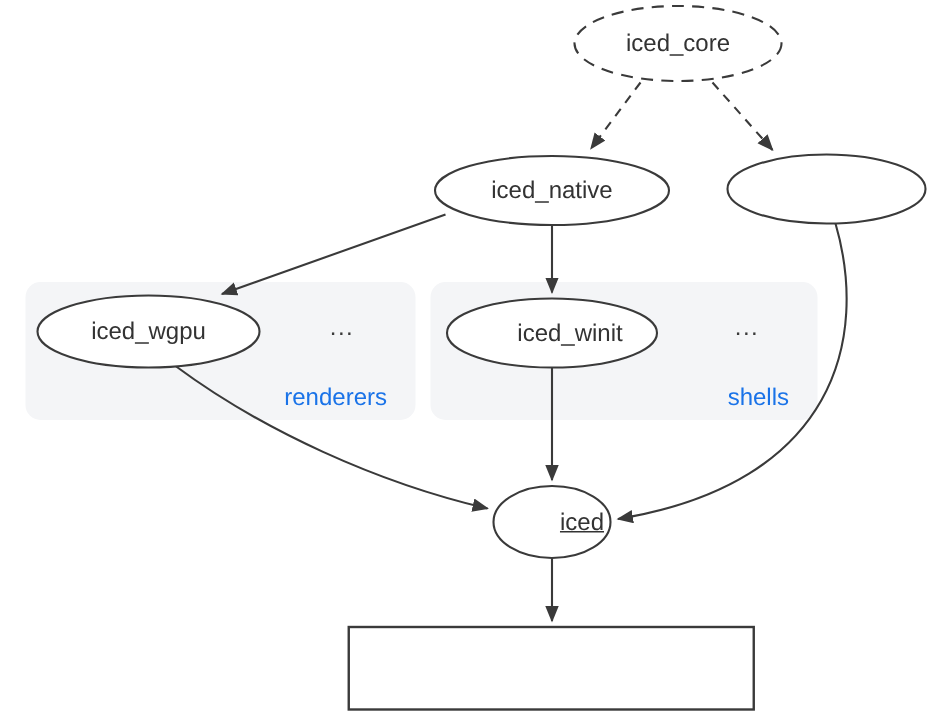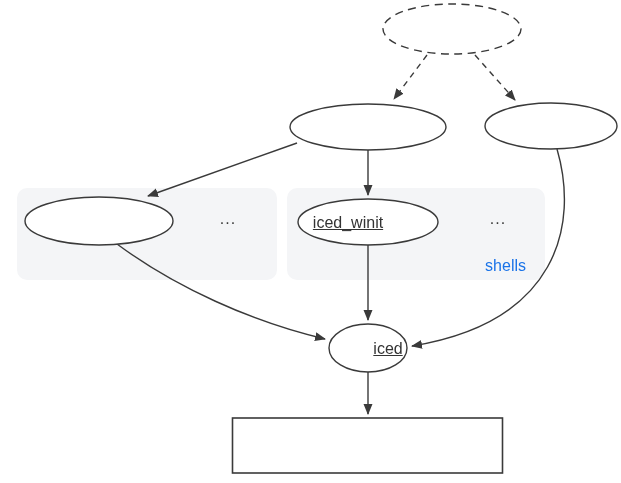--- a/index.html
+++ b/index.html
@@ -52,20 +52,21 @@
     font-size: 17px;
   }
 </style>
 </head>
 <body>
 
 <div class="canvas">
 
   <div class="group-box" style="left:17px; top:188px; width:260px; height:92px;">
     <span class="ellipsis">...</span>
+    <span class="group-label">renderers</span>
   </div>
 
   <div class="group-box" style="left:287px; top:188px; width:258px; height:92px;">
     <span class="ellipsis">...</span>
     <span class="group-label">shells</span>
   </div>
 
   <svg class="diagram-layer" width="621" height="483" viewBox="0 0 621 483">
     <defs>
       <marker id="arrow" markerWidth="12" markerHeight="10" refX="10" refY="4.5" orient="auto" markerUnits="userSpaceOnUse">
@@ -84,16 +85,19 @@
 
     <ellipse cx="452" cy="29" rx="69" ry="25" fill="#ffffff" stroke="#3a3a3a" stroke-width="1.4" stroke-dasharray="8 5.5"></ellipse>
     <ellipse cx="368" cy="127" rx="78" ry="23" fill="#ffffff" stroke="#3a3a3a" stroke-width="1.4"></ellipse>
     <ellipse cx="551" cy="126" rx="66" ry="23" fill="#ffffff" stroke="#3a3a3a" stroke-width="1.4"></ellipse>
     <ellipse cx="99" cy="221" rx="74" ry="24" fill="#ffffff" stroke="#3a3a3a" stroke-width="1.4"></ellipse>
     <ellipse cx="368" cy="222" rx="70" ry="23" fill="#ffffff" stroke="#3a3a3a" stroke-width="1.4"></ellipse>
     <ellipse cx="368" cy="348" rx="39" ry="24" fill="#ffffff" stroke="#3a3a3a" stroke-width="1.4"></ellipse>
     <rect x="232.5" y="418" width="270" height="55" fill="#ffffff" stroke="#3a3a3a" stroke-width="1.6"></rect>
   </svg>
 
-  <div class="node-label" style="left:348px; top:223px;text-decoration:underline;">iced_winit</div>
+  <div class="node-label" style="left:452px; top:30px;">iced_core</div>
+  <div class="node-label" style="left:368px; top:128px;">iced_native</div>
+  <div class="node-label" style="left:99px; top:222px;">iced_wgpu</div>
+  <div class="node-label" style="left:380px; top:223px;">iced_winit</div>
   <div class="node-label" style="left:388px; top:349px;text-decoration:underline;">iced</div>
 
 </div>
 
 </body></html>

